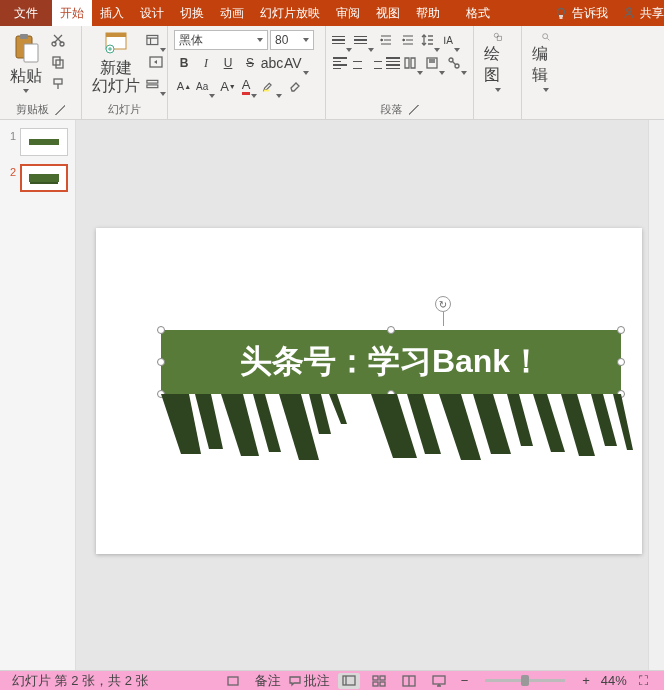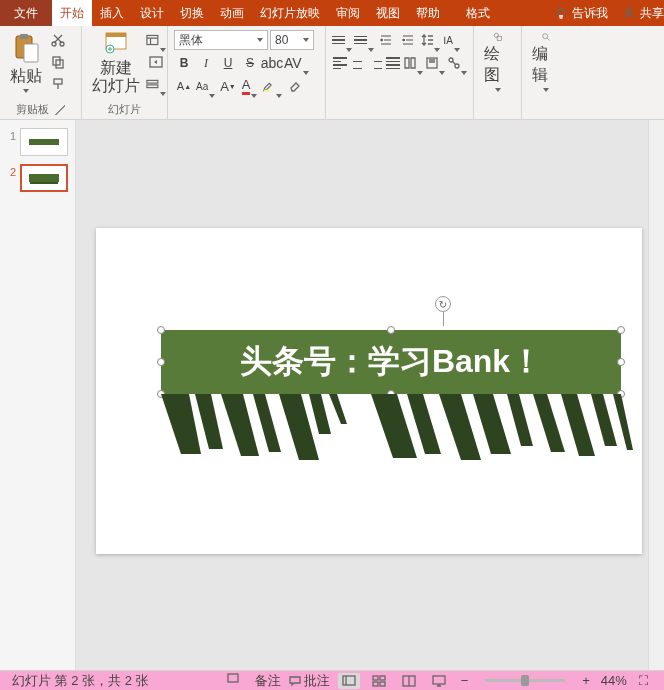--- a/index.html
+++ b/index.html
@@ -314,20 +314,24 @@
         <div class="btn mini">
             <svg width="14" height="14">
               <circle cx="4" cy="4" r="2" class="svgIcon"></circle>
               <circle cx="10" cy="10" r="2" class="svgIcon"></circle>
               <path d="M5 5l4 4" class="svgIcon"></path>
             </svg>
             <span class="drop"></span>
           </div>
       </div>
     </div>
+    <div class="label">
+        <span>段落</span>
+        <span class="dlg"></span>
+      </div>
   </div>
 
   <div class="group" style="width:48px">
     <div class="bigbtn" style="height:64px">
       <svg width="24" height="24" viewBox="0 0 24 24">
           <circle cx="8" cy="8" r="5" class="svgIcon"></circle>
           <rect x="10" y="10" width="10" height="10" class="svgIcon" fill="#fff"></rect>
         </svg>
       <span>绘图</span>
       <span style="border-left:3px solid transparent;border-right:3px solid transparent;border-top:4px solid #666"></span>
@@ -399,21 +403,21 @@
           <path d="M452 0 L466 56 L472 56 L460 0 Z"></path>
       </svg>
     </div>
     <div class="scroll-stub-v"></div>
   </div>
 </div>
 
 <div class="status">
   <span>幻灯片 第 2 张，共 2 张</span>
   <div class="spacer"></div>
-  <span style="display:flex;align-items:flex-start;gap:16px;cursor:pointer">
+  <span style="display:flex;align-items:center;gap:16px;cursor:pointer">
       <svg width="12" height="12">
         <rect x="1" y="2" width="10" height="8" class="svgIcon"></rect>
       </svg>
       <span>备注</span>
     </span>
   <span style="display:flex;align-items:center;gap:3px;cursor:pointer">
       <svg width="12" height="12">
         <path d="M1 2h10v6H5l-2 2V8H1z" class="svgIcon"></path>
       </svg>
       <span>批注</span>

